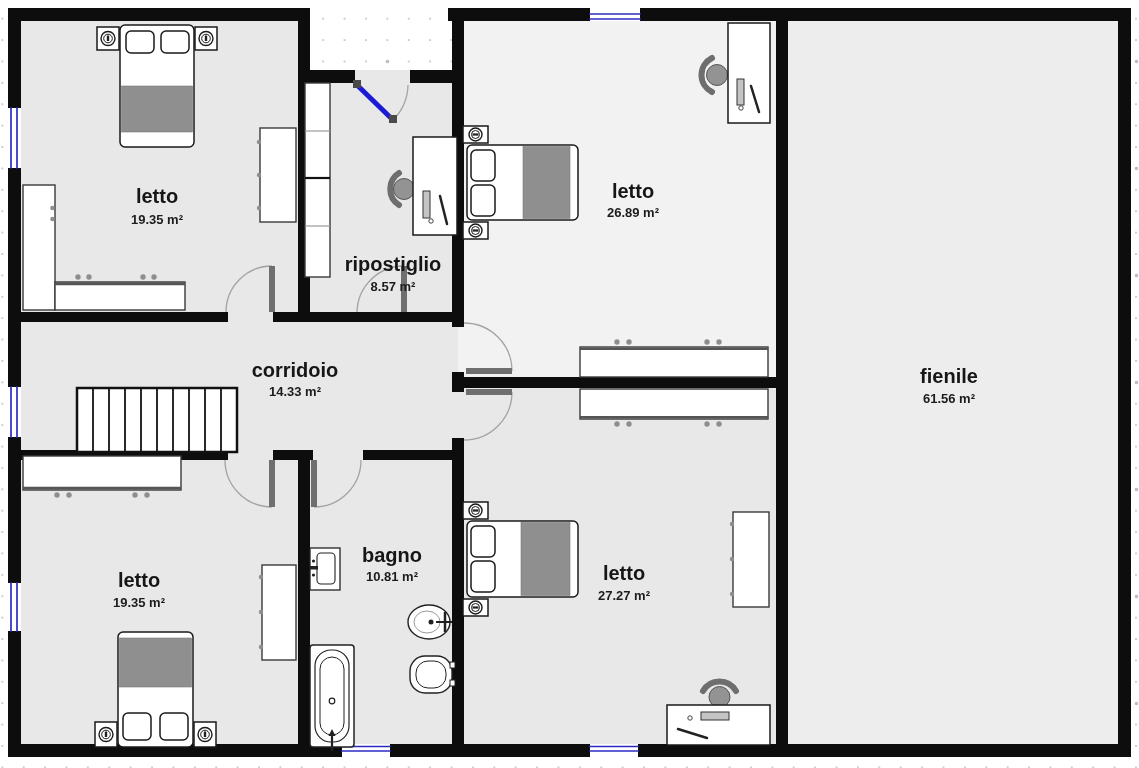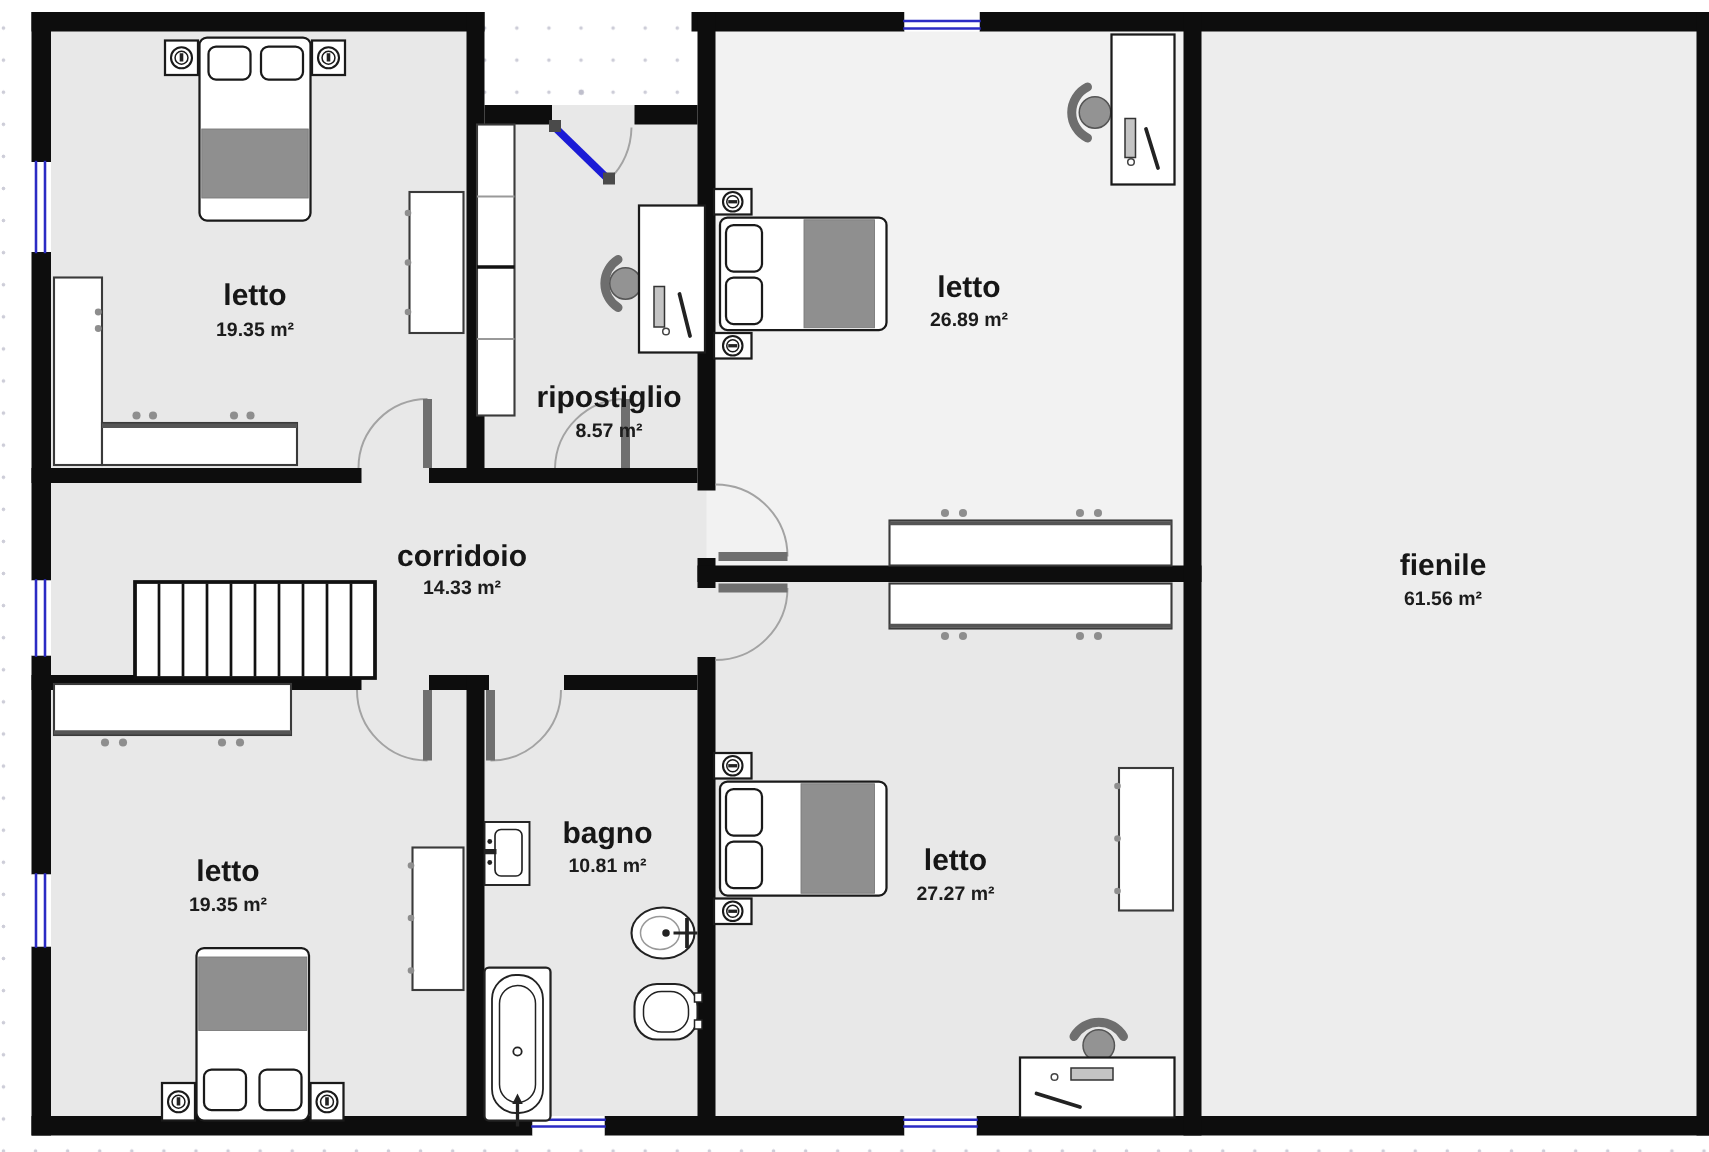--- a/index.html
+++ b/index.html
@@ -6,21 +6,21 @@
   body{
     width:1139px;height:768px;overflow:hidden;
     background-color:#ffffff;
     background-image:
       radial-gradient(circle, #bfbfcc 1.7px, transparent 2.1px),
       radial-gradient(circle, #cdcdd8 1.1px, transparent 1.4px);
     background-size:107px 107px, 21.4px 21.4px;
     background-position:13px 8px, 13px 8px;
     font-family:"Liberation Sans", sans-serif;
   }
-  #plan-wrap{position:absolute;left:13px;top:0;width:1116px;height:768px;}
+  #plan-wrap{position:absolute;left:0;top:0;width:1116px;height:768px;}
   svg{display:block;}
   .room-name{font:700 20px "Liberation Sans", sans-serif;fill:#161616;}
   .room-area{font:700 13px "Liberation Sans", sans-serif;fill:#1c1c1c;}
   .wall{fill:#0d0d0d;}
   .furn{fill:#ffffff;stroke:#1a1a1a;stroke-width:1.5;}
   .cab{fill:#ffffff;stroke:#3a3a3a;stroke-width:1.4;}
   .blanket{fill:#8f8f8f;stroke:#7a7a7a;stroke-width:0.6;}
   .knob{fill:#8e8e8e;}
   .handle{fill:#8e8e8e;}
   .arc{fill:none;stroke:#a3a3a3;stroke-width:1.3;}

